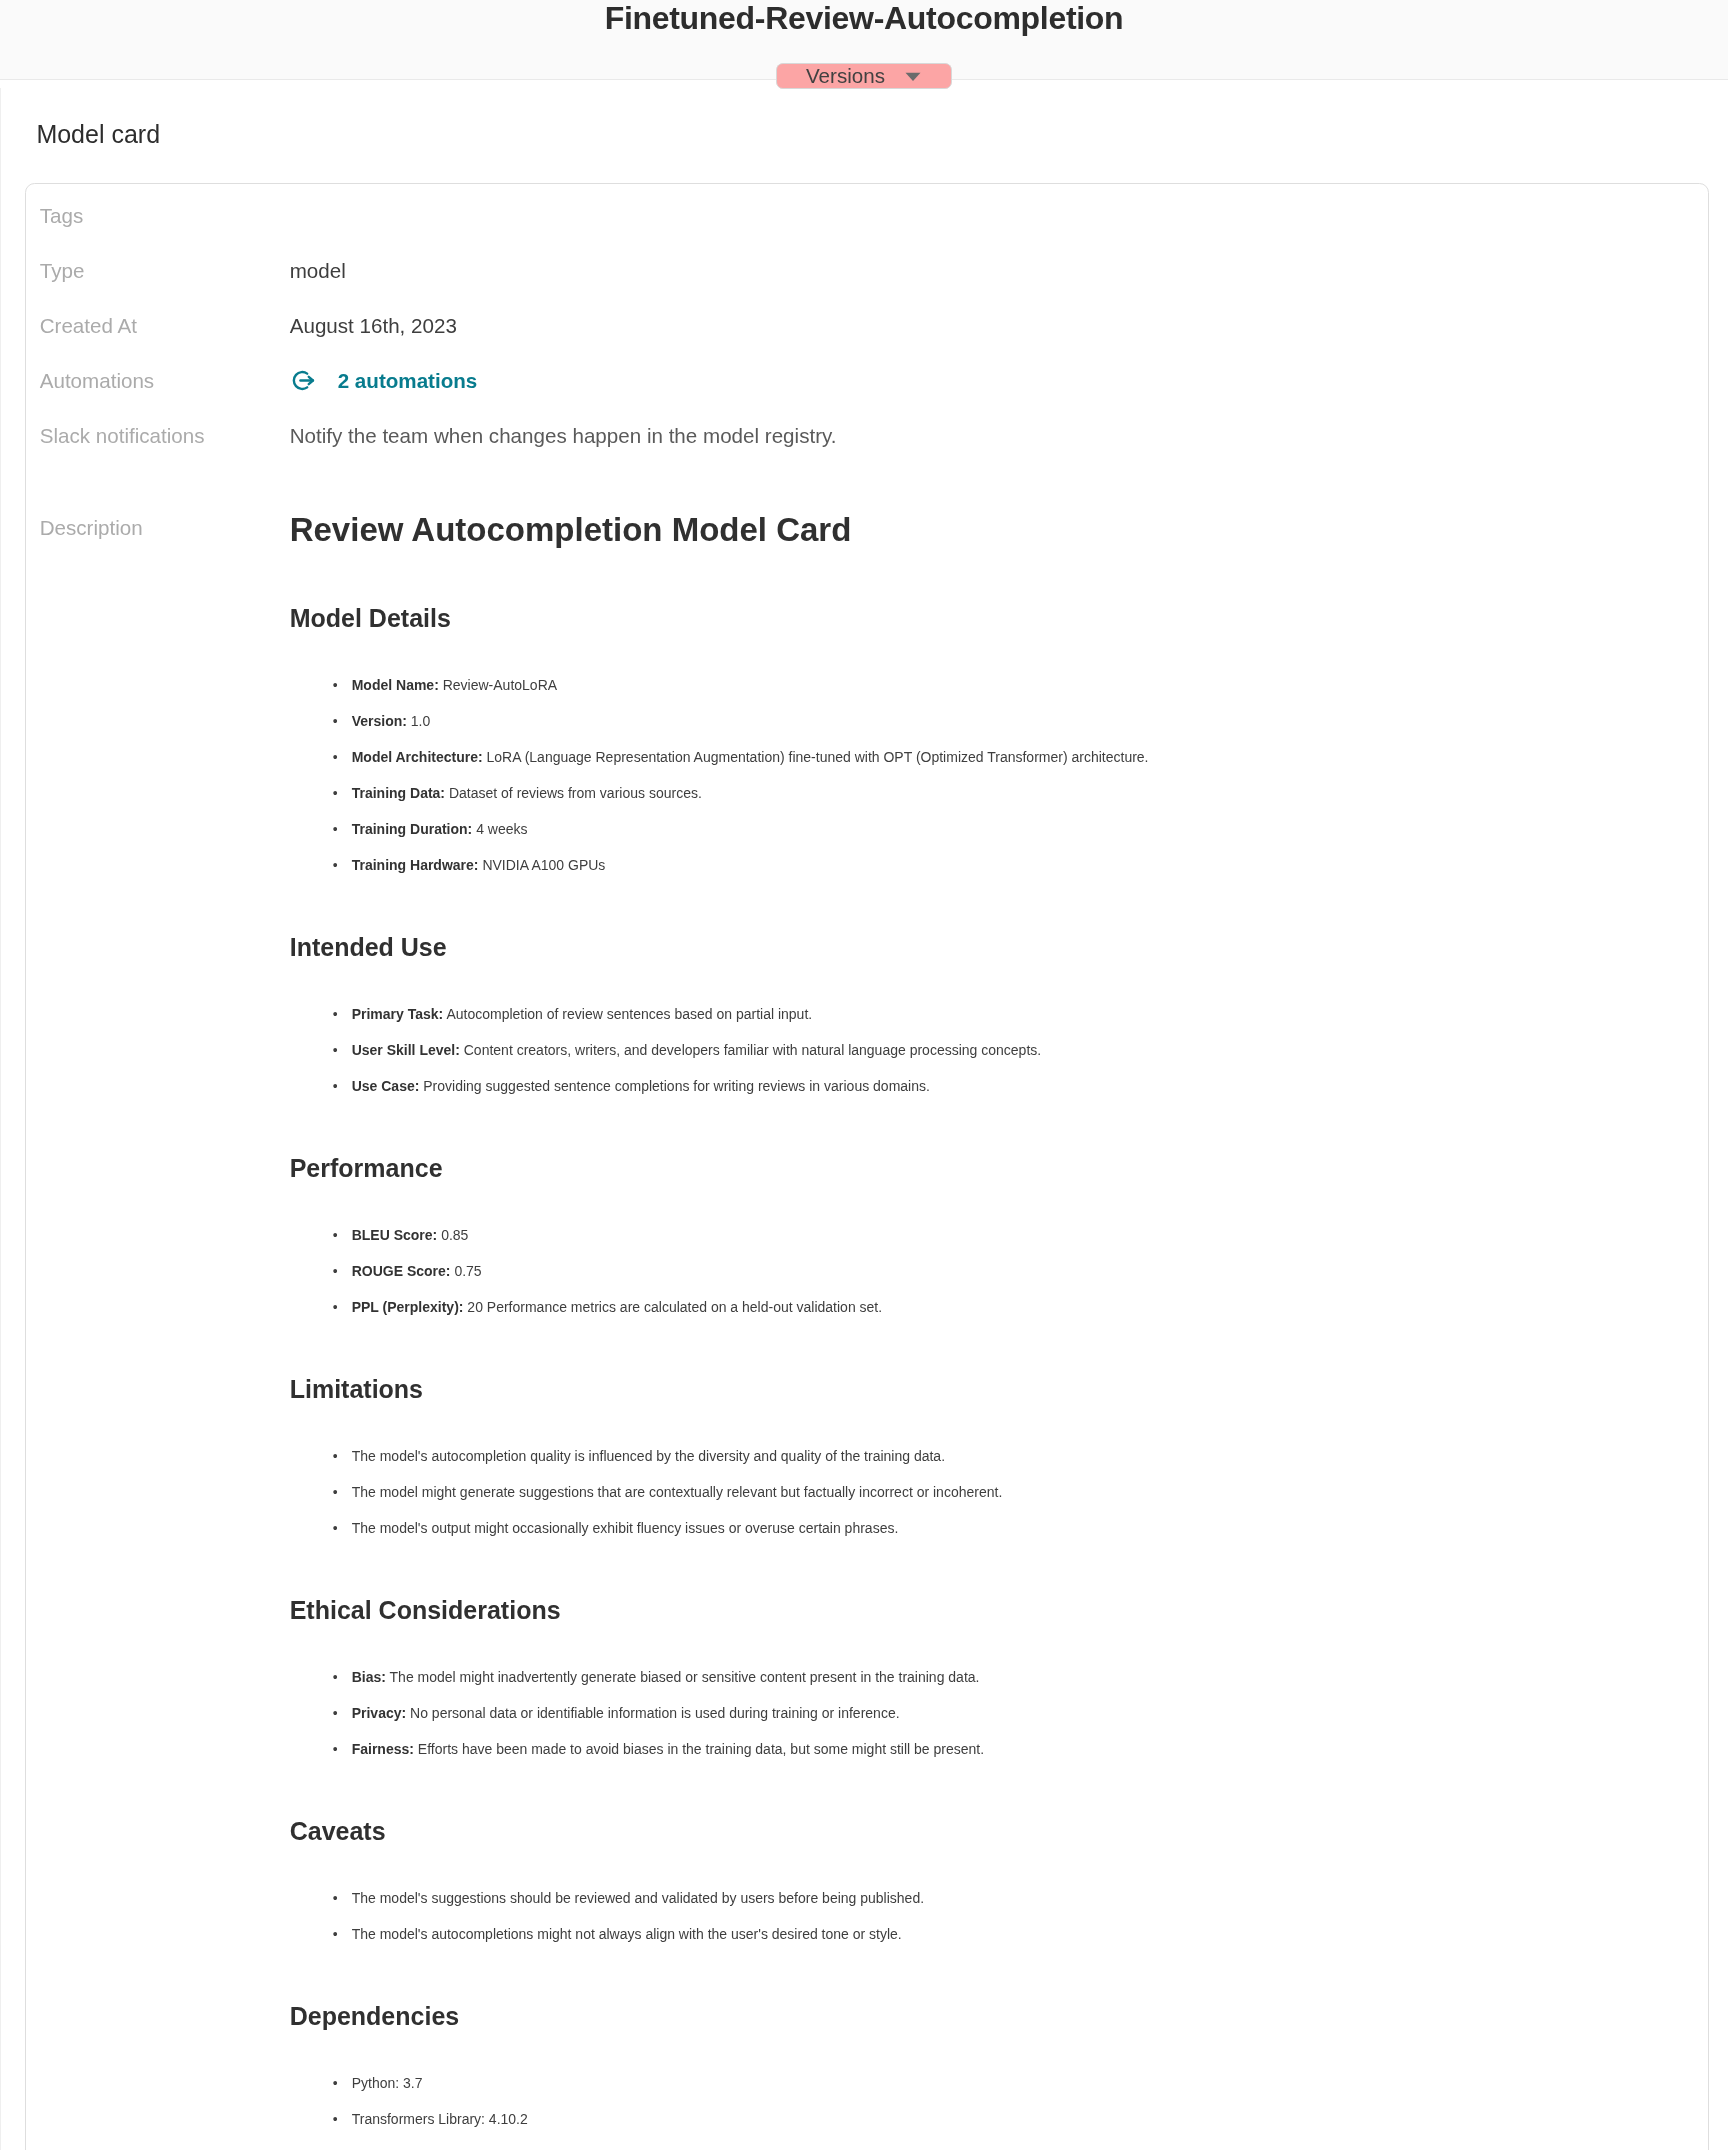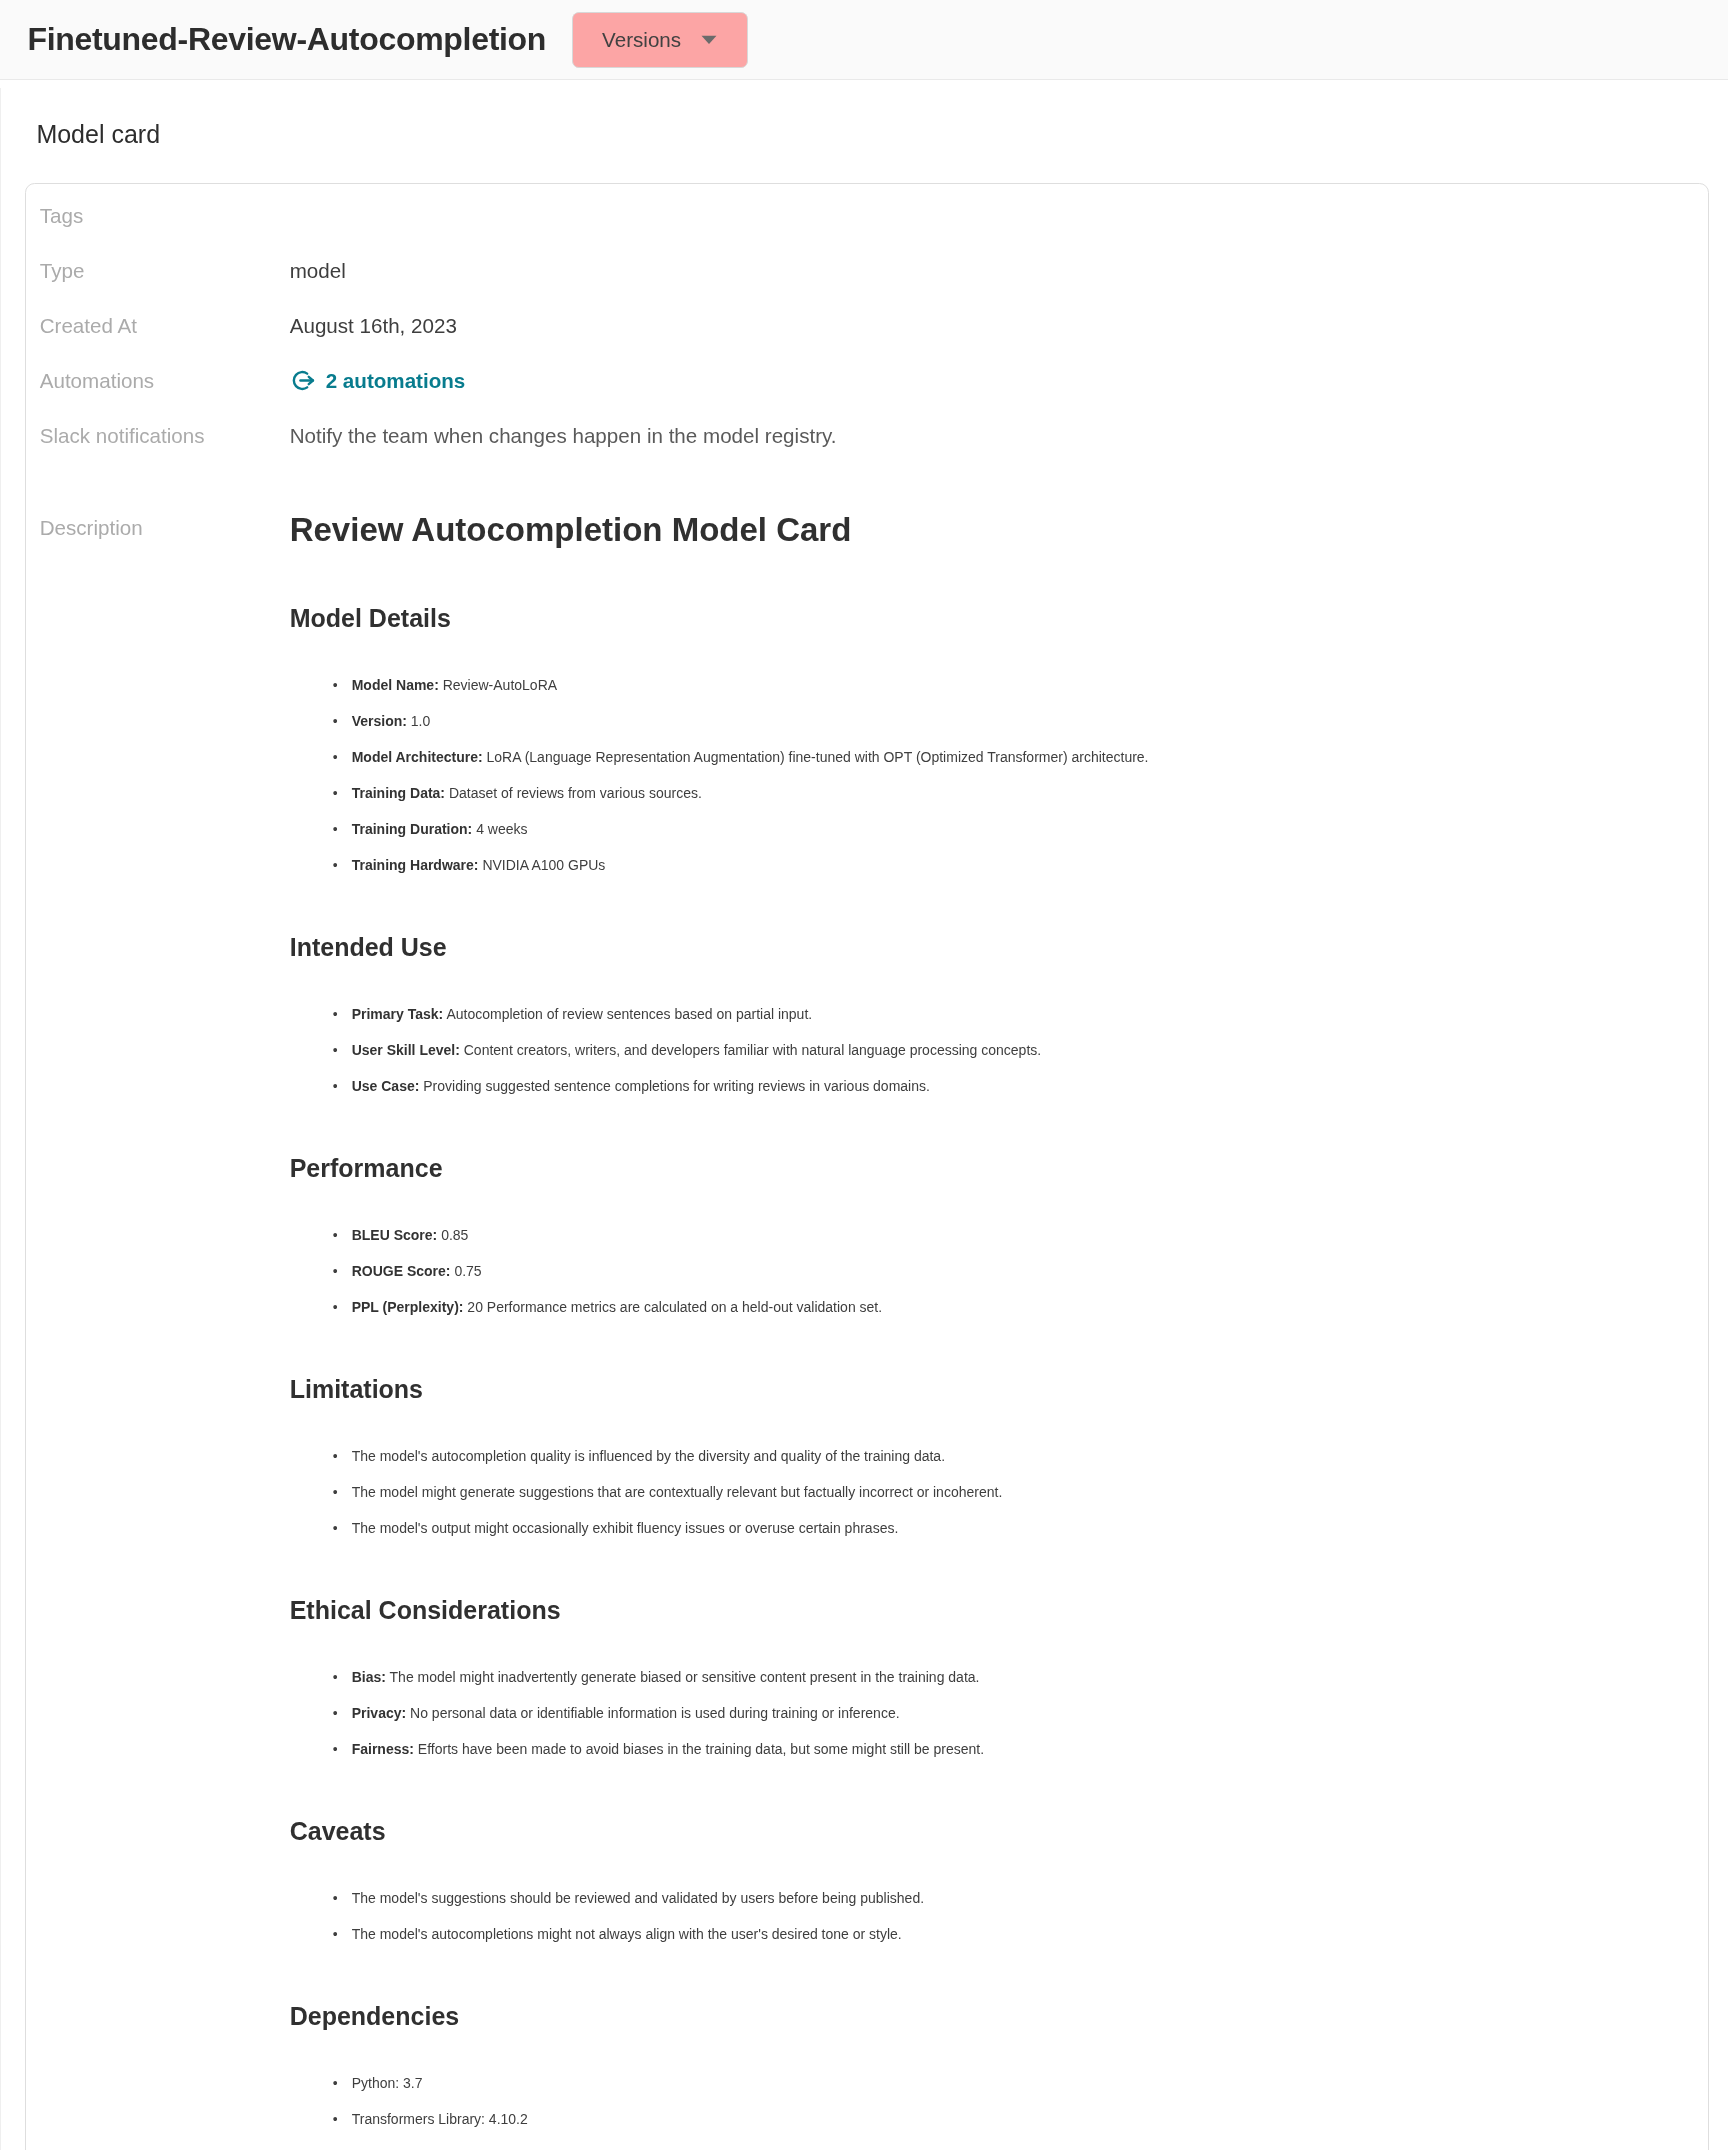--- a/index.html
+++ b/index.html
@@ -11,21 +11,21 @@
     font-family: "Liberation Sans", sans-serif;
     color: #3e3e3e;
   }
 
   
   .page-header {
     height: 80px;
     background: #fafafa;
     border-bottom: 1.4px solid #e9e9e9;
     display: flex; align-items: center;
-    padding: 0 27.4px; gap: 26px;
+    padding: 0 27.4px; gap: 26px; flex-direction: column;
   }
   .page-title {
     font-size: 32px; font-weight: 700; color: #2d2d2d;
     letter-spacing: -0.3px; margin: 0;
   }
   .versions-btn {
     display: flex; align-items: center; gap: 19px;
     height: 56px; padding: 0 29px;
     background: #fca5a5;
     border: 1.4px solid #d8d8d8; border-radius: 6.9px;
@@ -53,21 +53,21 @@
 
   .row { display: flex; align-items: center; min-height: 55px; }
   .row .label {
     width: 250px; flex: none;
     font-size: 20.6px; color: #ababab;
   }
   .row .value { font-size: 20.6px; color: #3e3e3e; }
   .row.slack .value { color: #5a5a5a; }
 
   .automations-link {
-    display: inline-flex; align-items: center; gap: 11px;
+    display: inline-flex; align-items: center; gap: 23px;
     font-size: 20.6px; font-weight: 700;
     color: #087c8e; text-decoration: none; cursor: pointer;
   }
   .automations-link svg { display: block; }
 
   .row.desc { align-items: flex-start; margin-top: 43px; }
   .row.desc .label { padding-top: 9.6px; }
 
   
   .doc { flex: 1 1 auto; min-width: 0; }

